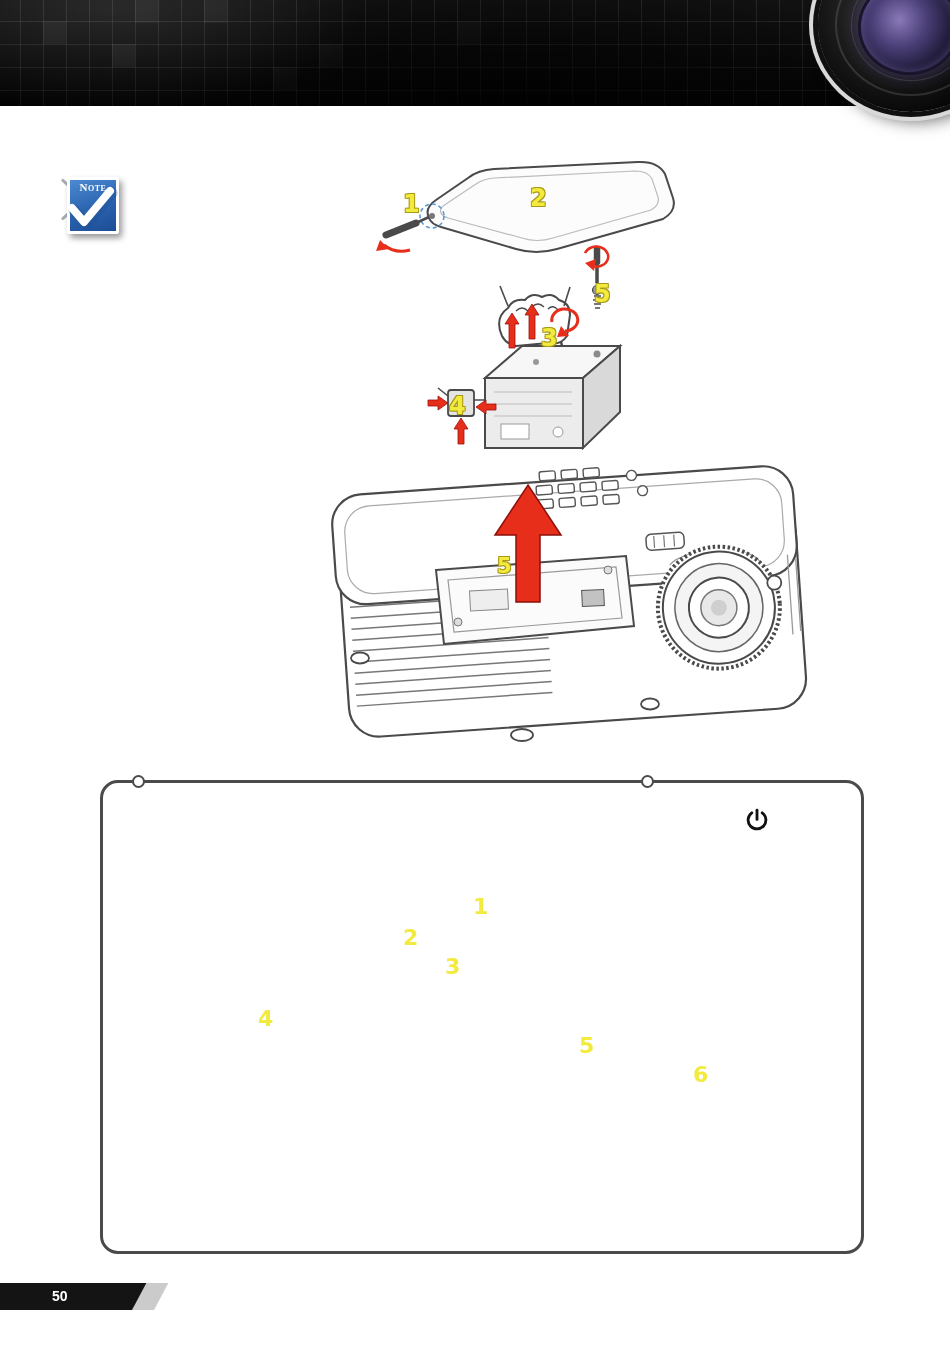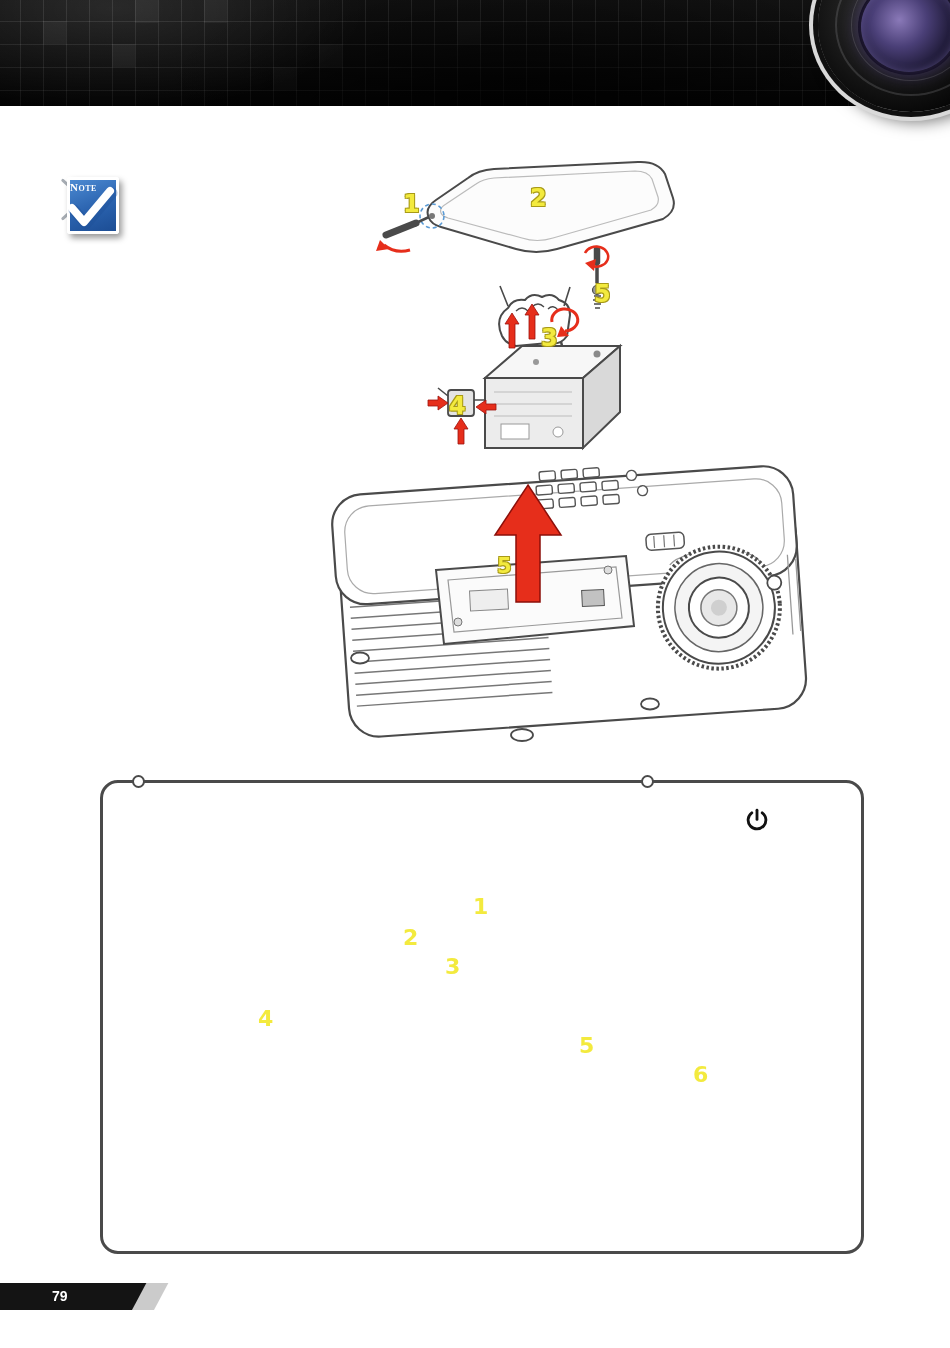--- a/index.html
+++ b/index.html
@@ -76,21 +76,21 @@
   .note .spark .bar.b2 { transform:rotate(-42deg); }
   .note .badge {
     position:absolute; left:9px; top:11px; width:46px; height:51px;
     background:linear-gradient(160deg, #4c8ad2 0%, #2a62ae 55%, #1c4d94 100%);
     border:3px solid #ffffff;
     border-radius:3px;
     box-shadow:3px 4px 6px rgba(0,0,0,.40);
   }
   .note .badge .note-label {
     position:absolute; top:1px; left:0; width:100%;
-    color:#ffffff;
+    text-align:center; color:#ffffff;
     font-family:"Liberation Serif", serif;
     font-variant:small-caps; font-weight:bold;
     font-size:11px; letter-spacing:.5px;
   }
   .note .check { position:absolute; left:6px; top:20px; overflow:visible; }
 
   
   .diagram-svg { position:absolute; left:320px; top:150px; z-index:4; }
 
   .callout {
@@ -329,13 +329,13 @@
   <span class="step-num sn-1">1</span>
   <span class="step-num sn-2">2</span>
   <span class="step-num sn-3">3</span>
   <span class="step-num sn-4">4</span>
   <span class="step-num sn-5">5</span>
   <span class="step-num sn-6">6</span>
 </div>
 
 <div class="footer-gray"></div>
 <div class="footer-black"></div>
-<span class="page-num">79</span>
+<span class="page-num">50</span>
 
 </body></html>

